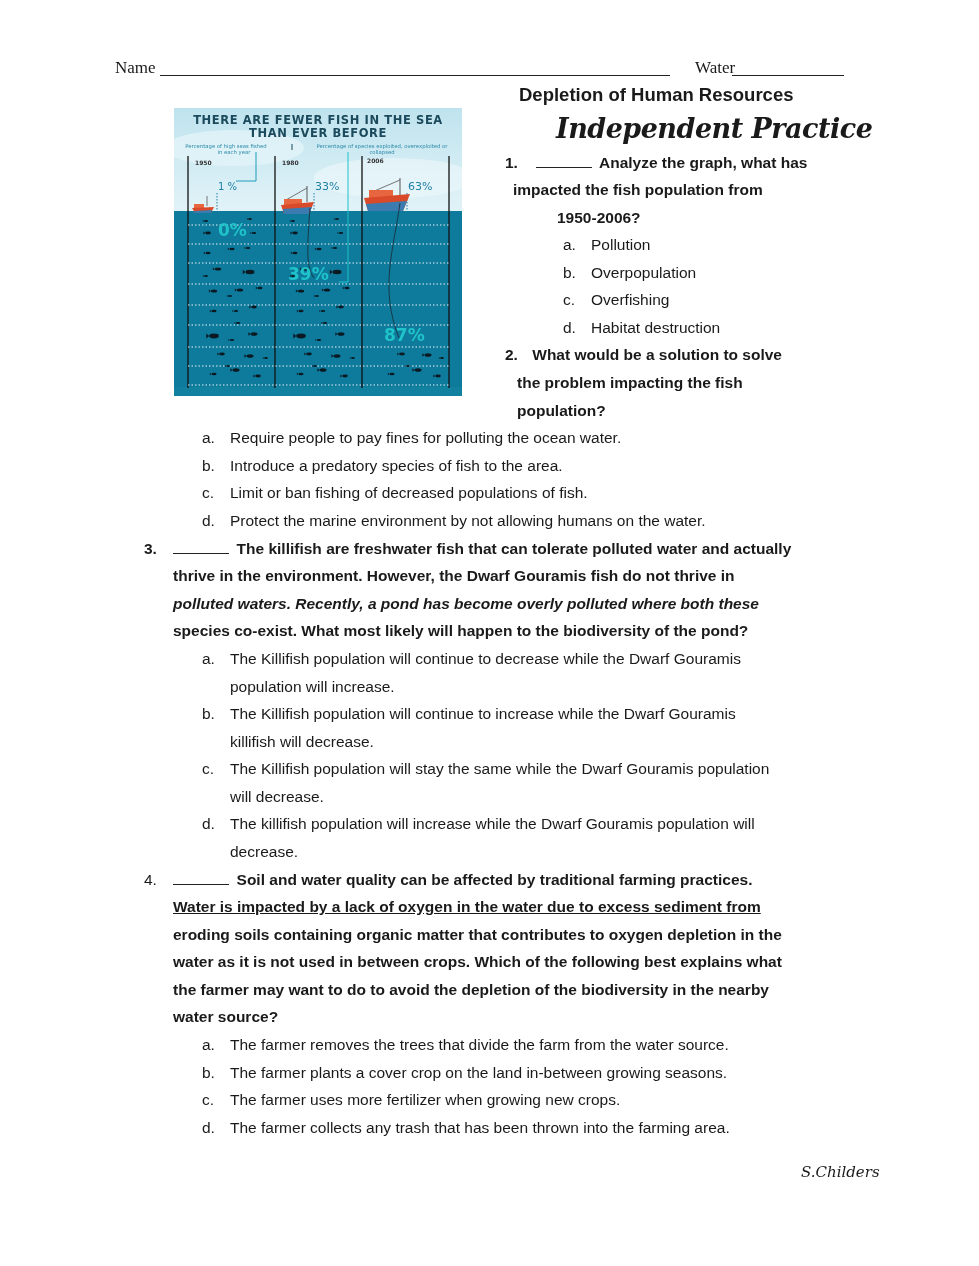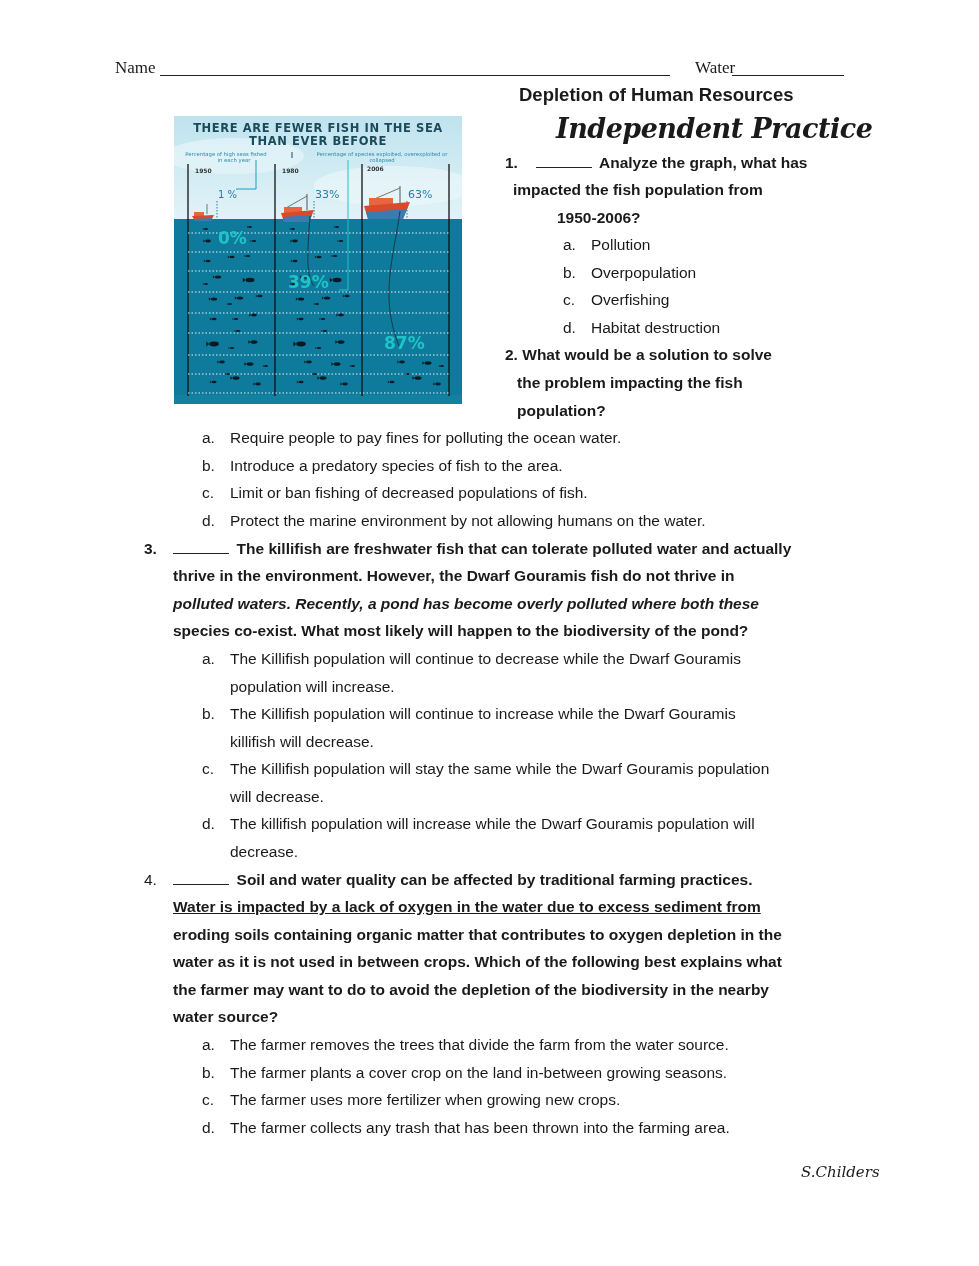--- a/index.html
+++ b/index.html
@@ -9,21 +9,21 @@
 
   #header-line { position: absolute; top: 58px; left: 115px; font-size: 17px; }
   #name-label { position: absolute; left: 0; top: 0; }
   #name-blank { position: absolute; left: 45px; top: 17px; width: 510px; border-bottom: 1px solid #222; }
   #date-label { position: absolute; left: 580px; top: 0; }
   #date-blank { position: absolute; left: 617px; top: 17px; width: 112px; border-bottom: 1px solid #222; }
 
   #doc-title { position: absolute; top: 84px; left: 519px; font-size: 18.5px; font-weight: bold; white-space: nowrap; }
   #doc-subtitle { position: absolute; top: 113px; left: 556px; font-size: 27px; font-style: italic; font-weight: bold; font-family: "DejaVu Serif", serif; letter-spacing: -0.5px; white-space: nowrap; }
 
-  #infographic { position: absolute; left: 174px; top: 116px; width: 288px; height: 288px; overflow: hidden; }
+  #infographic { position: absolute; left: 174px; top: 108px; width: 288px; height: 288px; overflow: hidden; }
 
   .q-line { position: absolute; font-size: 15.5px; font-weight: bold; white-space: nowrap; }
   .opt { position: absolute; font-size: 15.5px; white-space: nowrap; }
   .opt .letter { position: absolute; left: 0; }
   .opt .text { position: absolute; left: 28px; }
   .blank { display: inline-block; width: 56px; border-bottom: 1.5px solid #222; height: 13px; margin-right: 3px; vertical-align: baseline; }
   .normal { font-weight: normal; }
 
   #signature { position: absolute; top: 1163px; left: 801px; font-size: 15px; font-style: italic; font-family: "DejaVu Serif", serif; }
 </style>
@@ -398,21 +398,21 @@
   <span class="letter">c.</span>
   <span class="text">Overfishing</span>
 </div>
 <div class="opt sans" style="top:319px; left:563px;">
   <span class="letter">d.</span>
   <span class="text">Habitat destruction</span>
 </div>
 
 <div class="q-line sans" style="top:346px; left:505px;">
   <span>2.</span>
-  <span style="">What would be a solution to solve</span>
+  <span style="margin-left:10px;">What would be a solution to solve</span>
 </div>
 <div class="q-line sans" style="top:374px; left:517px;">the problem impacting the fish</div>
 <div class="q-line sans" style="top:402px; left:517px;">population?</div>
 
 <div class="opt sans" style="top:429px; left:202px;">
   <span class="letter">a.</span>
   <span class="text">Require people to pay fines for polluting the ocean water.</span>
 </div>
 <div class="opt sans" style="top:457px; left:202px;">
   <span class="letter">b.</span>

